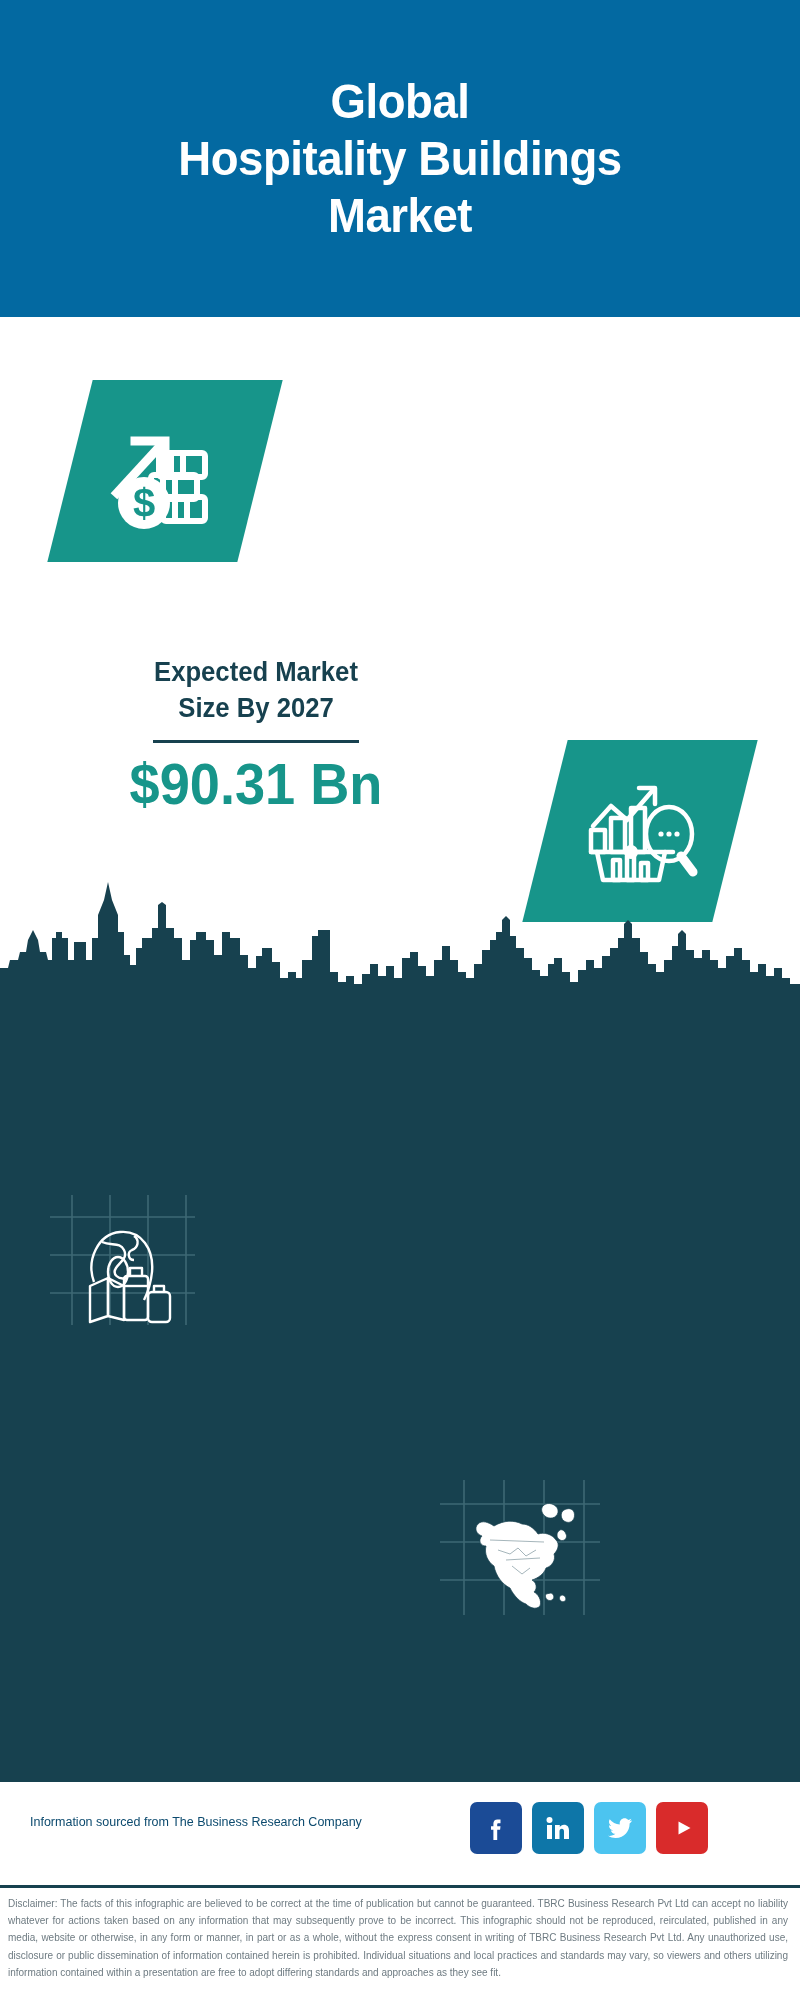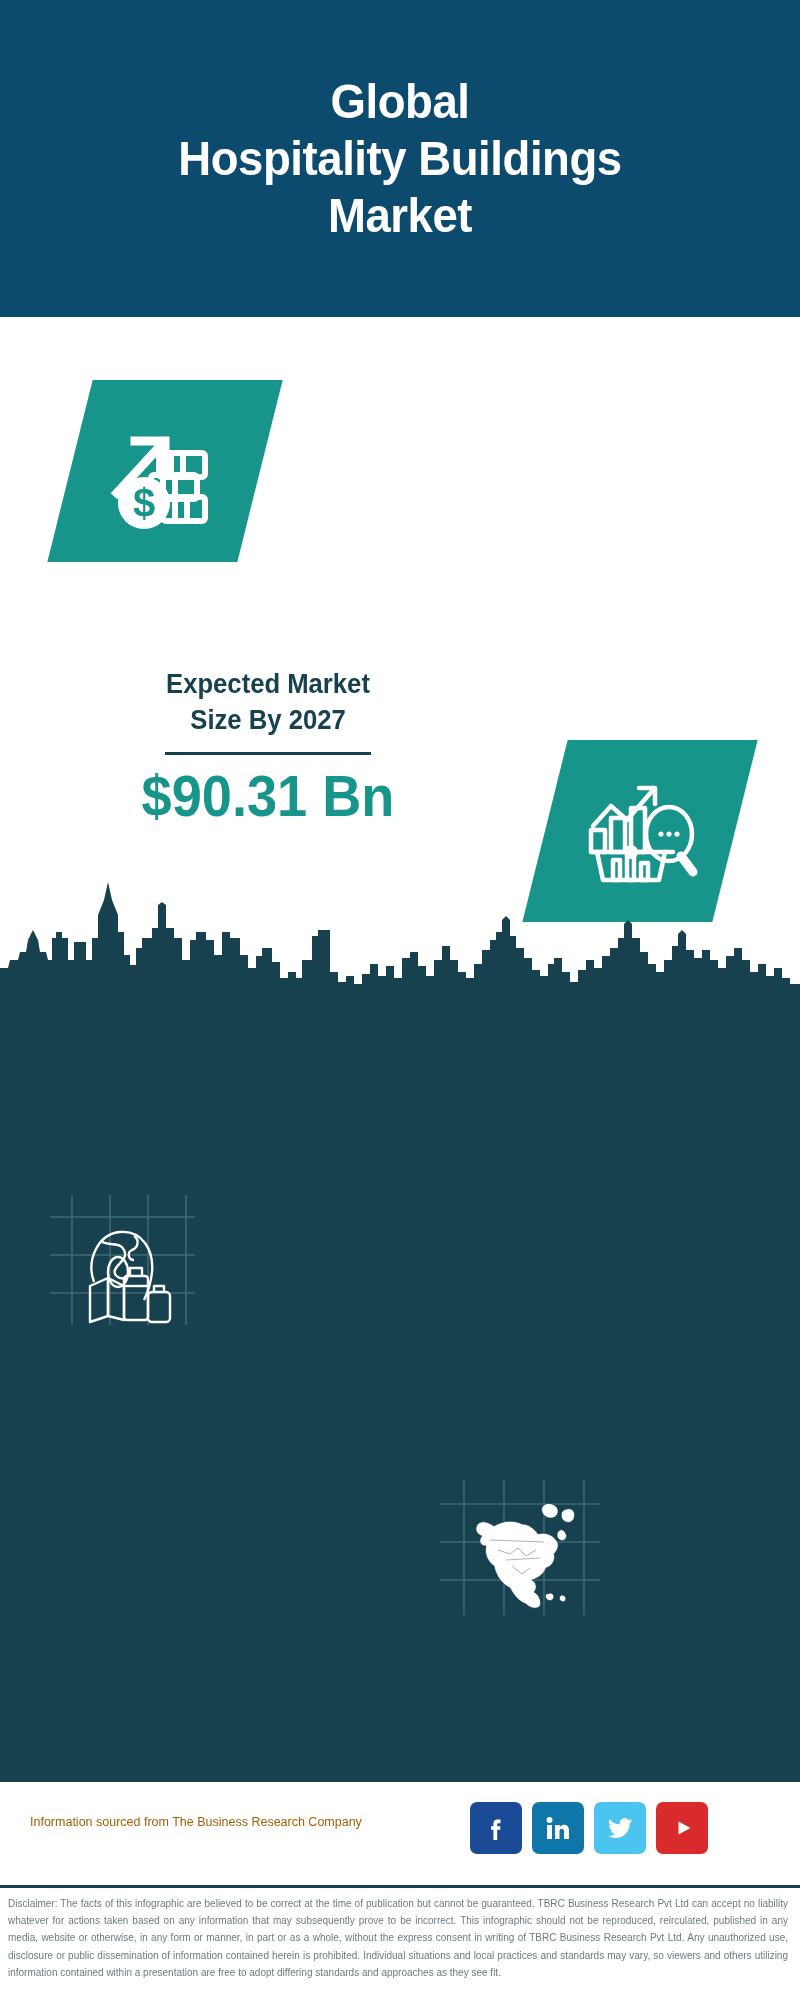--- a/index.html
+++ b/index.html
@@ -8,21 +8,21 @@
     font-family:"Liberation Sans", sans-serif;
     background:#ffffff;
     position:relative;
     overflow:hidden;
   }
   .page { width:800px; height:2000px; position:relative; }
 
   
   .header {
     position:absolute; left:0; top:0; width:800px; height:317px;
-    background:#0c4a6e;
+    background:#0369a1;
     display:flex; align-items:center; justify-content:center;
   }
   .header-title {
     color:#ffffff;
     font-size:49px;
     font-weight:bold;
     line-height:1.17;
     text-align:center;
     letter-spacing:-0.5px;
     width:760px;
@@ -62,21 +62,21 @@
   .stat-value {
     color:#17958A;
     font-weight:bold;
     font-size:57px;
     line-height:1.1;
     transform:scaleX(0.95);
   }
 
   .stat1 { left:280px; top:380px; width:480px; }
   .stat1 .stat-rule { width:206px; }
-  .stat2 { left:38px; top:655px; width:460px;margin-top:12px; }
+  .stat2 { left:26px; top:655px; width:460px; }
   .stat2 .stat-rule { width:206px; }
 
   
   .dark-section {
     position:absolute; left:0; top:1000px; width:800px; height:779px;
     background:#17414F;
   }
   .skyline {
     position:absolute; left:0; top:-140px; width:800px; height:150px;
     display:block;
@@ -87,21 +87,21 @@
   .grid-deco line { stroke:#3E6874; stroke-width:1.6; }
 
   
   .footer {
     position:absolute; left:0; top:1779px; width:800px; height:106px;
     background:#ffffff;
     border-top:3px solid #17414F;
   }
   .footer-text {
     position:absolute; left:30px; top:30px;
-    color:#a16207;
+    color:#0c4a6e;
     font-size:12.5px;
     line-height:1.75;
   }
   .socials { position:absolute; left:470px; top:20px; display:flex; gap:10px; }
   .social {
     width:52px; height:52px; border-radius:7px;
     display:flex; align-items:center; justify-content:center;
   }
   .social svg { display:block; }
 

